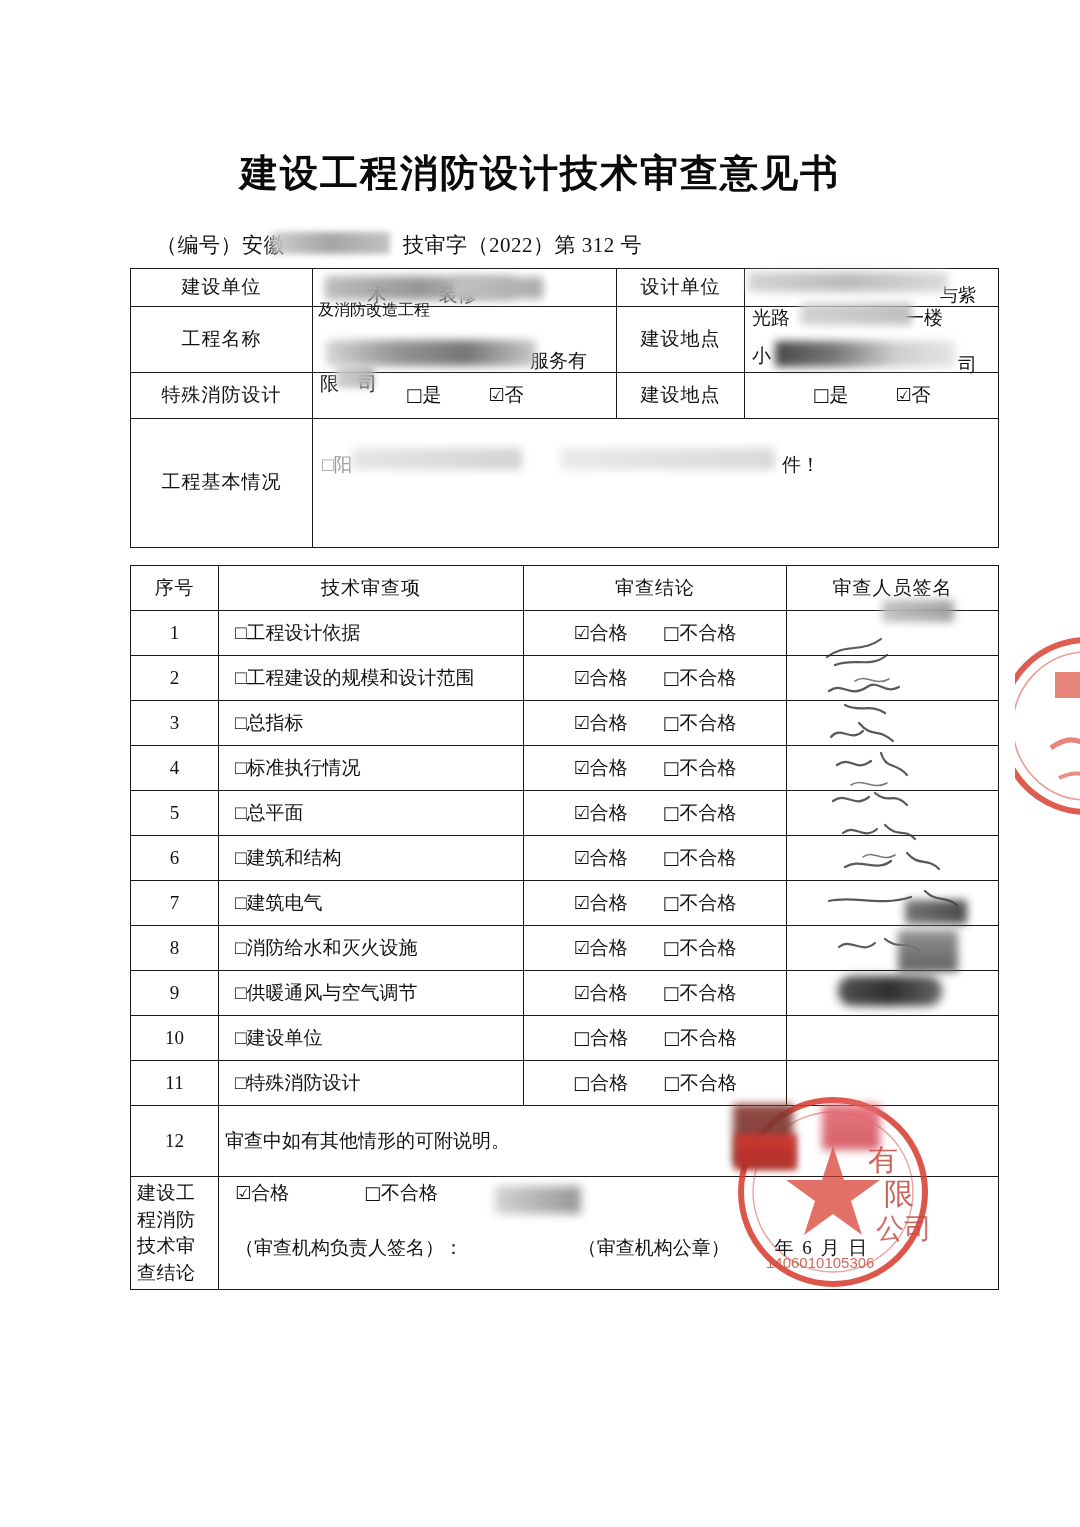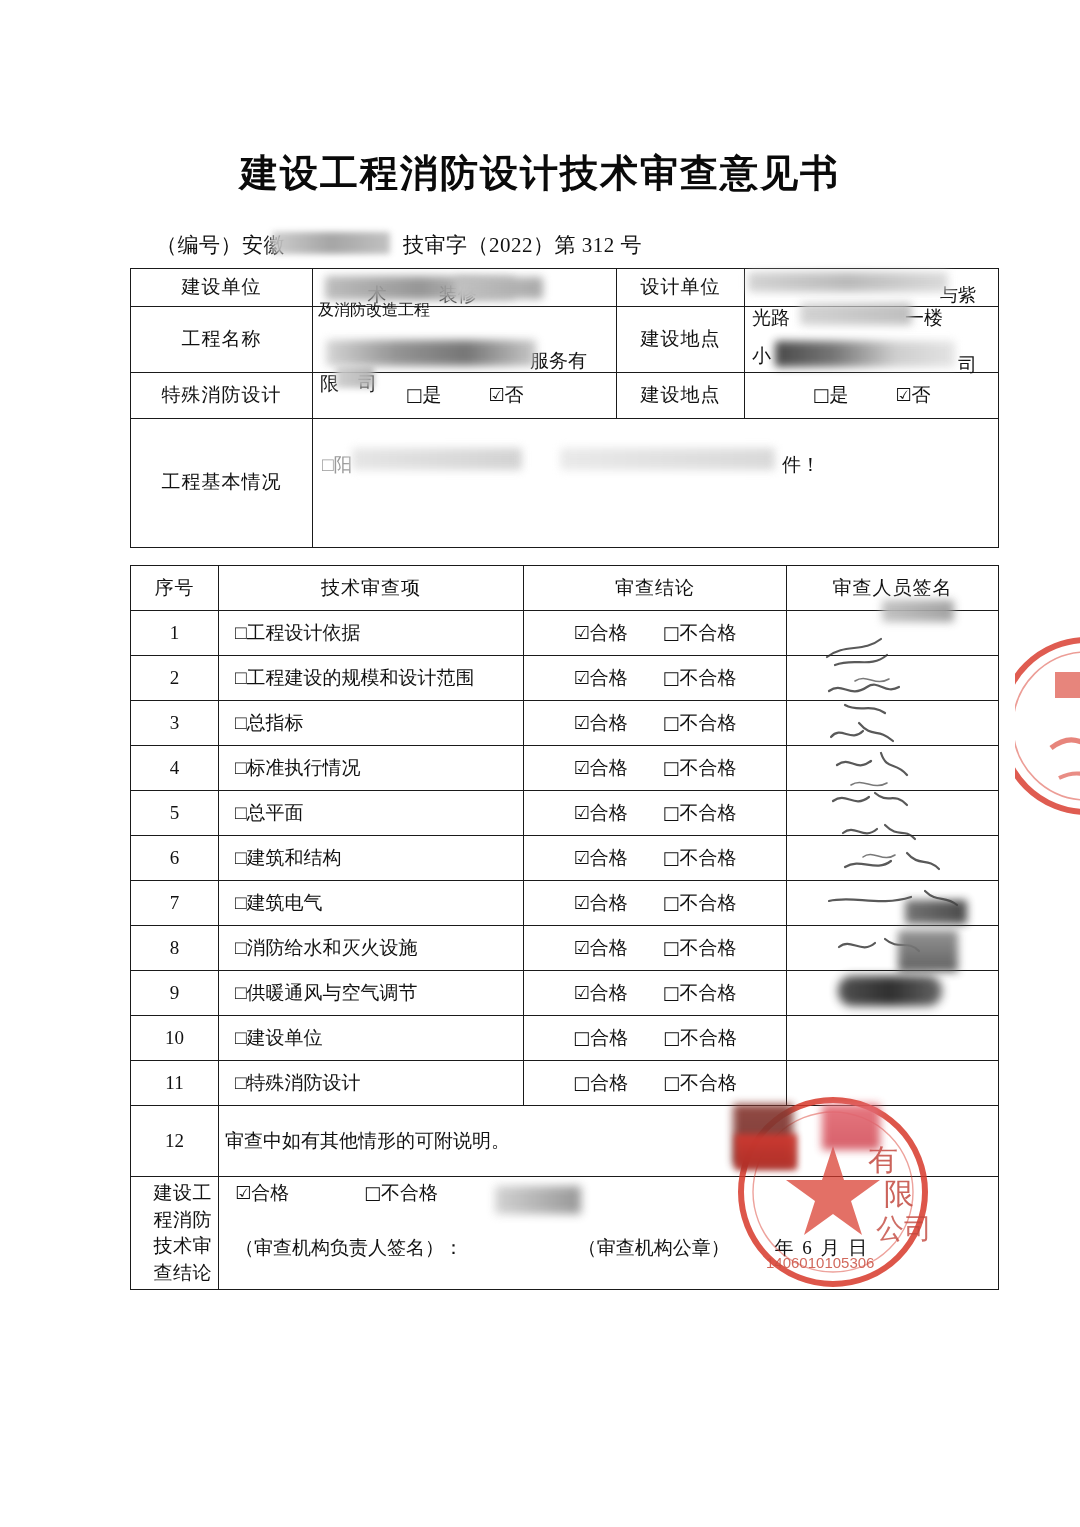--- a/index.html
+++ b/index.html
@@ -122,21 +122,21 @@
   .hdr td {
     text-align: center;
     font-weight: normal;
     letter-spacing: 1px;
   }
   .concl-opts .opt + .opt { margin-left: 30px; }
 
   .note-cell { padding-left: 16px; height: 64px; }
 
   .final-label {
-    text-align: right;
+    text-align: left;
     line-height: 1.6;
     letter-spacing: 0.5px;
   }
   .final-body {
     height: 86px;
     vertical-align: top;
     padding-top: 8px;
     position: relative;
   }
   .final-row1 { margin-left: 10px; }

